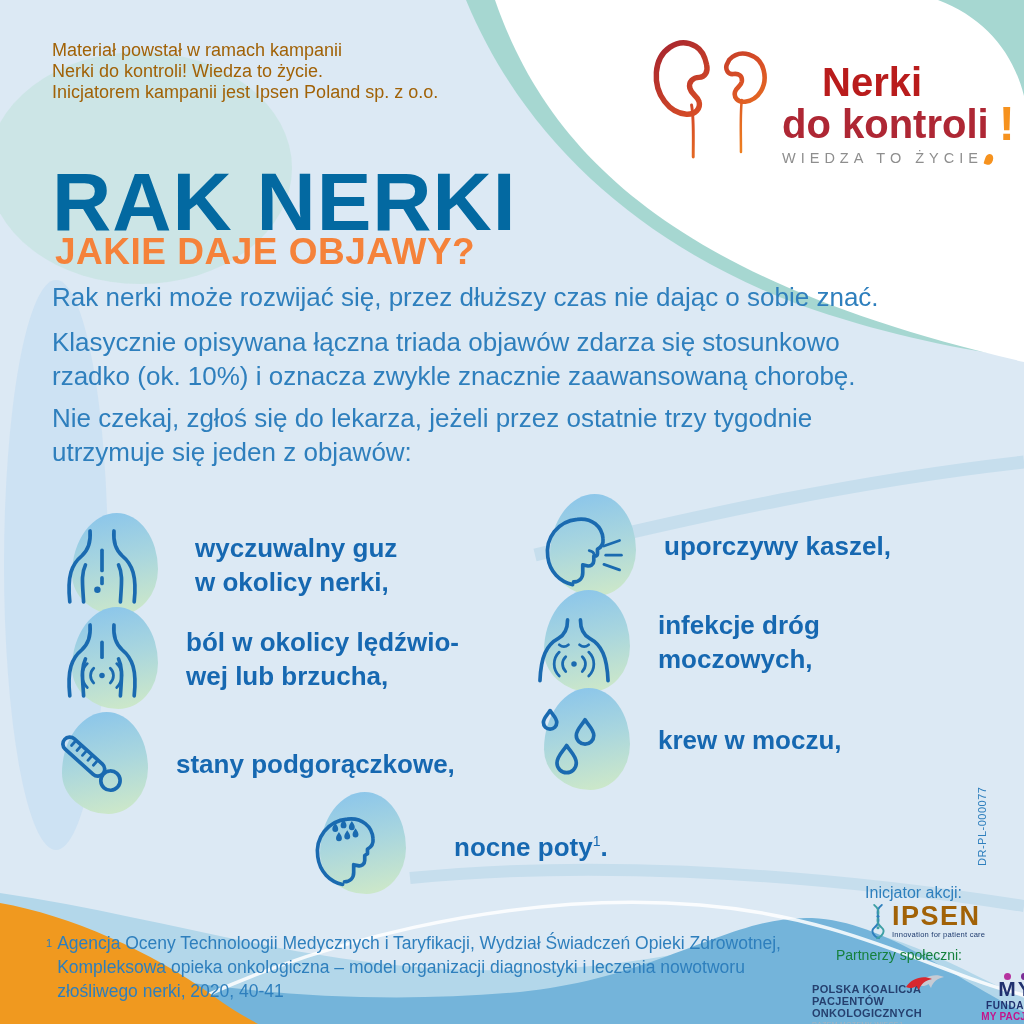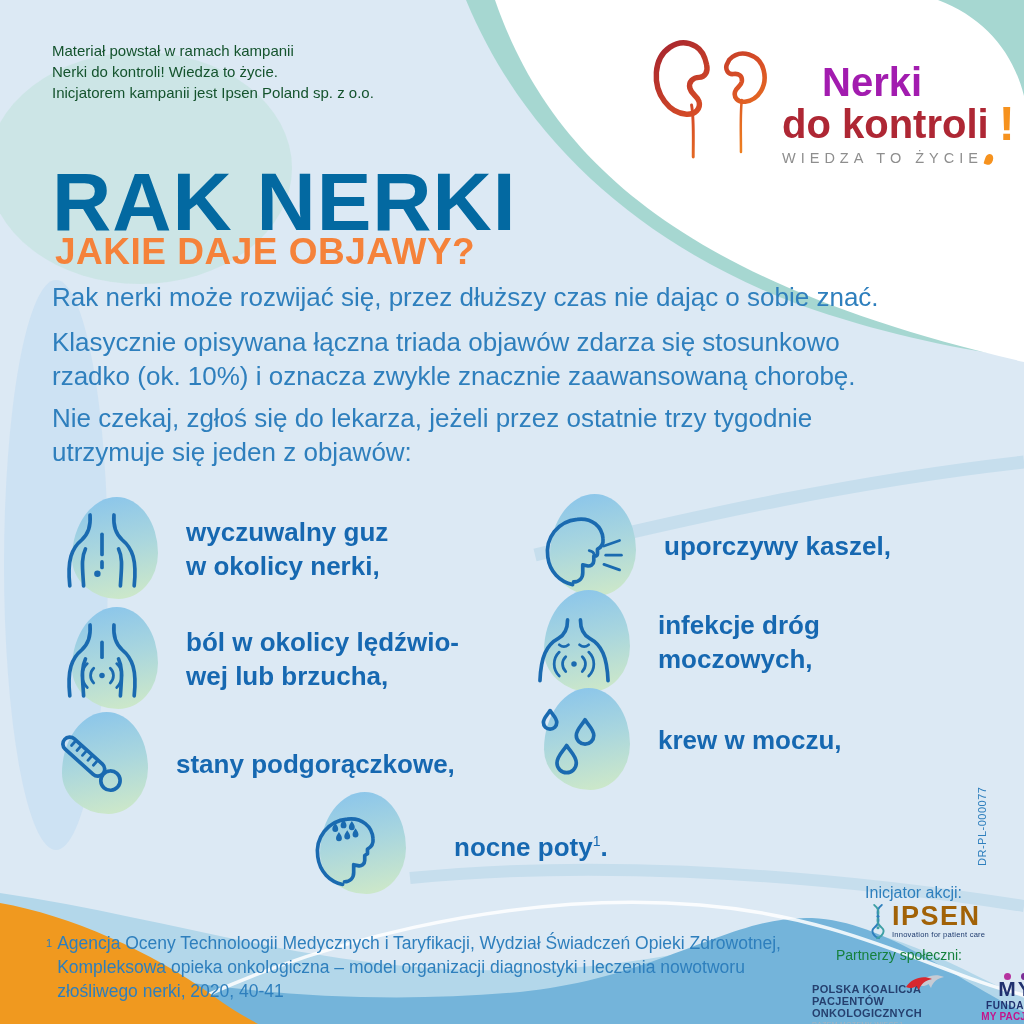--- a/index.html
+++ b/index.html
@@ -1,27 +1,27 @@
 <!DOCTYPE html>
 <html><head>
 <meta charset="utf-8">
 <style>
   html,body{margin:0;padding:0;background:#eee;}
   .canvas{position:relative;width:1024px;height:1024px;overflow:hidden;background:#DCE9F4;
           font-family:"Liberation Sans",sans-serif;}
   .bg{position:absolute;left:0;top:0;width:1024px;height:1024px;}
 
   
-  .campaign-note{position:absolute;left:52px;top:40px;font-size:15px;line-height:21px;color:#14532d;}
+  .campaign-note{position:absolute;left:52px;top:40px;font-size:18px;line-height:21px;color:#a16207;}
 
   
   .brand{position:absolute;left:648px;top:24px;display:flex;}
   .brand-kidneys{width:134px;height:152px;flex:none;}
   .brand-text{margin-left:0;margin-top:38px;}
-  .brand-n1{font-size:40px;font-weight:bold;color:#a21caf;line-height:40px;margin-left:40px;}
+  .brand-n1{font-size:40px;font-weight:bold;color:#b91c1c;line-height:40px;margin-left:40px;}
   .brand-n2row{display:flex;align-items:flex-start;}
   .brand-n2{font-size:40px;font-weight:bold;color:#AE2734;line-height:44px;}
   .brand-excl{font-size:48px;font-weight:bold;color:#F6921E;line-height:44px;margin-left:10px;}
   .brand-tagrow{display:flex;align-items:center;margin-top:4px;}
   .brand-tag{font-size:14.5px;letter-spacing:5px;color:#8E8E8E;}
   .tag-swoosh{width:8px;height:11px;background:#F6921E;border-radius:50% 50% 55% 10%;
               transform:rotate(18deg);margin-left:2px;margin-top:3px;}
 
   
   .title{position:absolute;left:52px;top:170px;font-size:82px;font-weight:bold;color:#0369a1;
@@ -40,21 +40,21 @@
   .blob{position:absolute;left:16px;top:2px;width:86px;height:102px;
         background:linear-gradient(168deg,#8CC6EA 6%,#A9D6DE 48%,#CBE7CA 92%);
         border-radius:52% 48% 46% 54% / 60% 55% 45% 40%;}
   .sicon{position:absolute;left:0;top:8px;width:92px;height:92px;}
   .st path,.st rect,.st circle,.st line{stroke:#1A6AB0;stroke-width:4;fill:none;
         stroke-linecap:round;stroke-linejoin:round;}
   .st .thin{stroke-width:3;}
   .st .fill{fill:#1A6AB0;stroke:none;}
   .slabel{font-size:26px;line-height:34px;font-weight:bold;color:#1668B1;white-space:pre-line;}
   .slabel sup{font-size:14px;font-weight:normal;}
-  .sym-l1{left:56px;top:495px;} .sym-l2{left:56px;top:605px;} .sym-l3{left:46px;top:710px;}
+  .sym-l1{left:56px;top:511px;gap:9px;} .sym-l2{left:56px;top:605px;} .sym-l3{left:46px;top:710px;}
   .sym-r1{left:534px;top:492px;} .sym-r2{left:528px;top:588px;} .sym-r3{left:528px;top:686px;}
   .sym-c{left:304px;top:790px;gap:20px;}
 
   
   .footnote{position:absolute;left:46px;top:931px;font-size:17.5px;line-height:24px;color:#2E7FBD;}
   .footnote sup{font-size:11px;margin-right:5px;}
   .footnote .fn-text{white-space:pre-line;display:inline-block;vertical-align:top;}
 
   
   .initiator-label{position:absolute;right:62px;top:884px;font-size:16px;color:#2E7FBD;}

